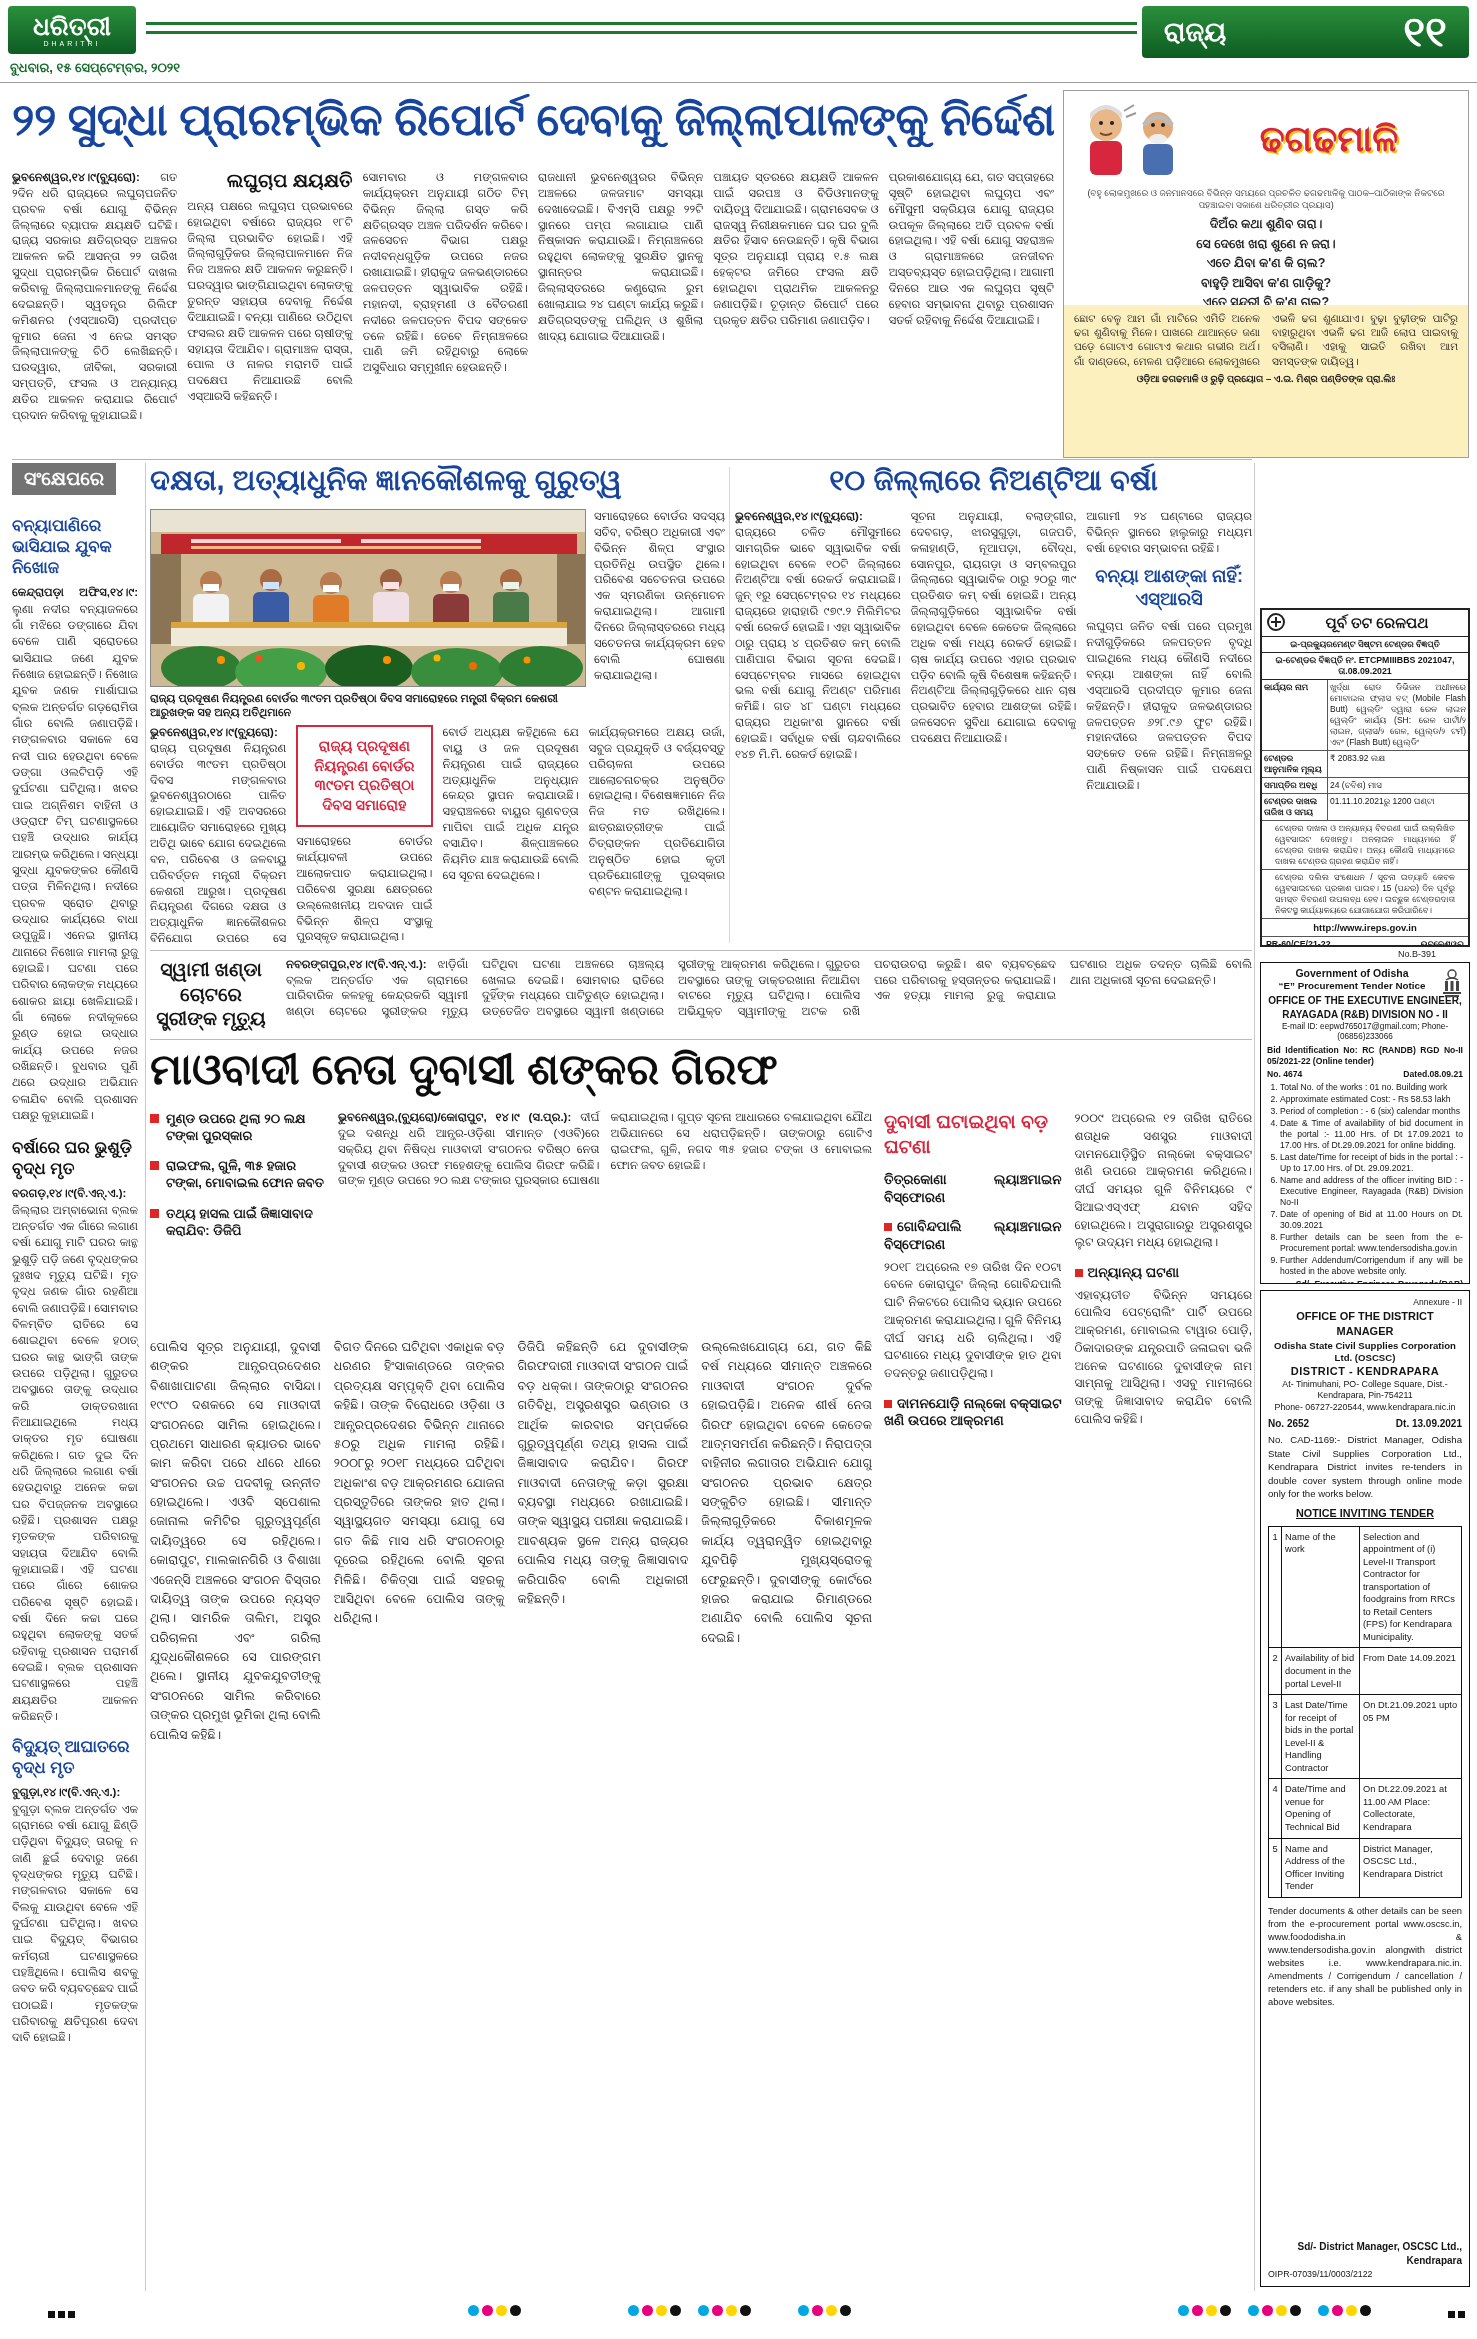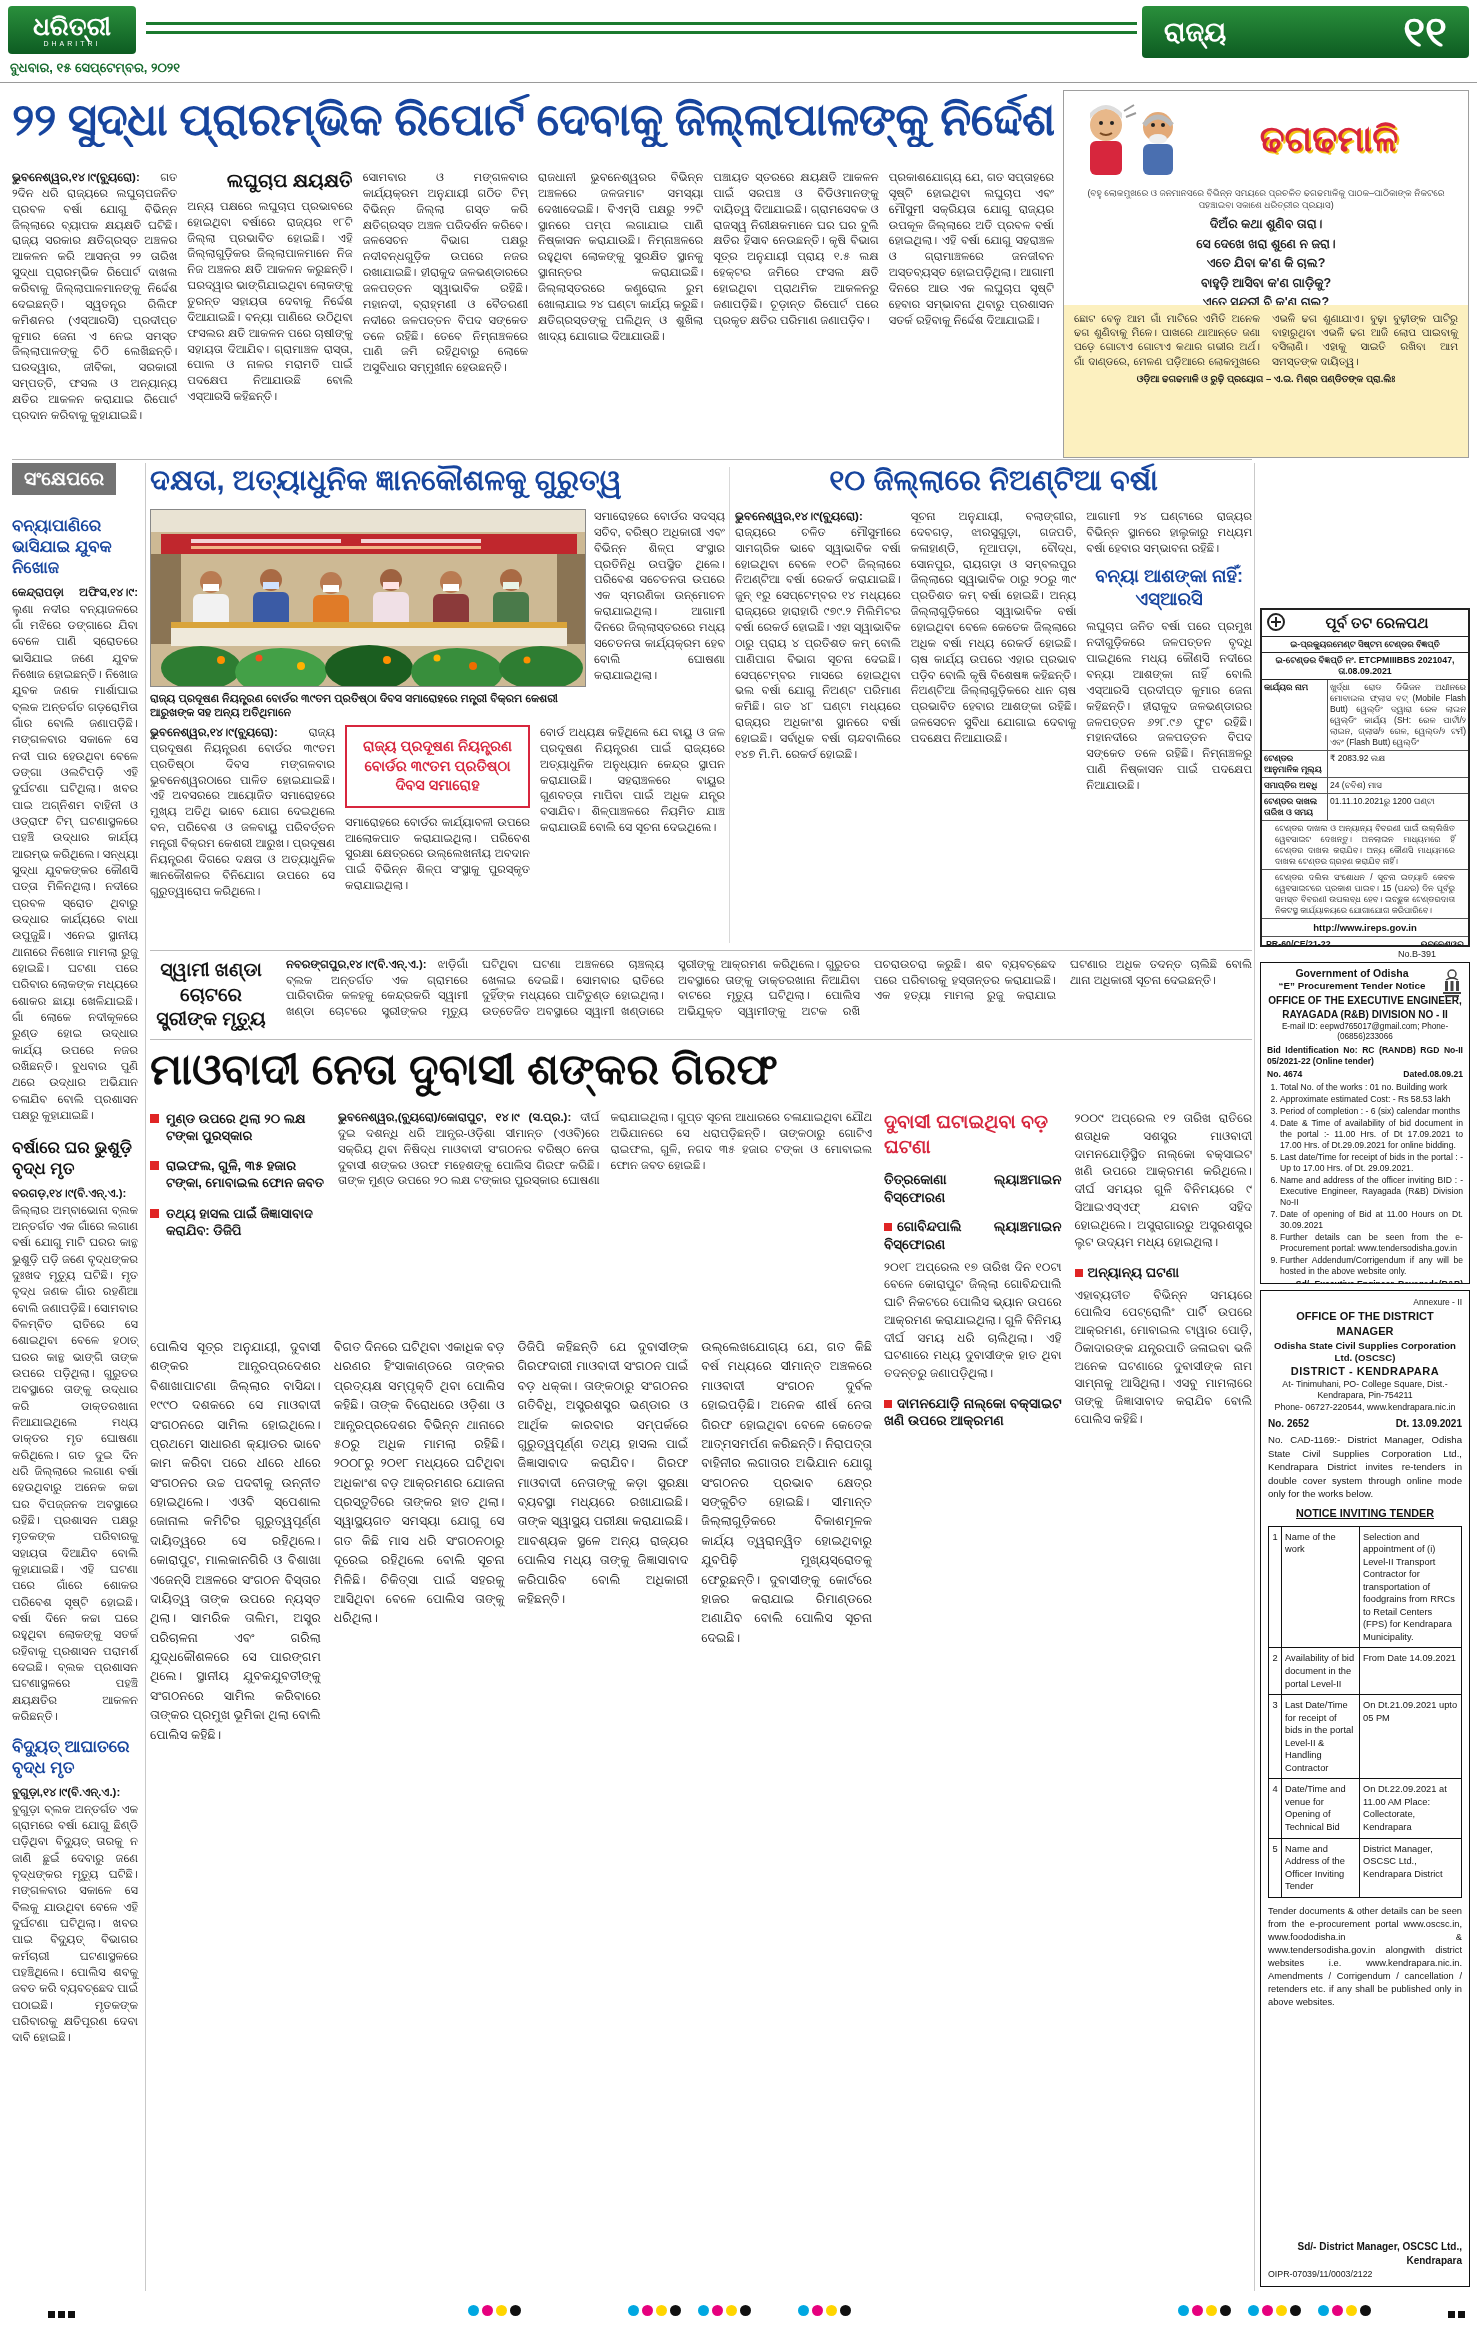--- a/index.html
+++ b/index.html
@@ -291,20 +291,21 @@
     <div class="skill-body">
       <div class="c odt">
         <span class="dl">ଭୁବନେଶ୍ୱର,୧୪।୯(ବ୍ୟୁରୋ):</span>
         <span>ରାଜ୍ୟ ପ୍ରଦୂଷଣ ନିୟନ୍ତ୍ରଣ ବୋର୍ଡର ୩୯ତମ ପ୍ରତିଷ୍ଠା ଦିବସ ମଙ୍ଗଳବାର ଭୁବନେଶ୍ୱରଠାରେ ପାଳିତ ହୋଇଯାଇଛି। ଏହି ଅବସରରେ ଆୟୋଜିତ ସମାରୋହରେ ମୁଖ୍ୟ ଅତିଥି ଭାବେ ଯୋଗ ଦେଇଥିଲେ ବନ, ପରିବେଶ ଓ ଜଳବାୟୁ ପରିବର୍ତ୍ତନ ମନ୍ତ୍ରୀ ବିକ୍ରମ କେଶରୀ ଆରୁଖ। ପ୍ରଦୂଷଣ ନିୟନ୍ତ୍ରଣ ଦିଗରେ ଦକ୍ଷତା ଓ ଅତ୍ୟାଧୁନିକ ଜ୍ଞାନକୌଶଳର ବିନିଯୋଗ ଉପରେ ସେ ଗୁରୁତ୍ୱାରୋପ କରିଥିଲେ।</span>
       </div>
       <div class="c odt">
         <div class="redbox">ରାଜ୍ୟ ପ୍ରଦୂଷଣ ନିୟନ୍ତ୍ରଣ ବୋର୍ଡର ୩୯ତମ ପ୍ରତିଷ୍ଠା ଦିବସ ସମାରୋହ</div>
         <span>ସମାରୋହରେ ବୋର୍ଡର କାର୍ଯ୍ୟାବଳୀ ଉପରେ ଆଲୋକପାତ କରାଯାଇଥିଲା। ପରିବେଶ ସୁରକ୍ଷା କ୍ଷେତ୍ରରେ ଉଲ୍ଲେଖନୀୟ ଅବଦାନ ପାଇଁ ବିଭିନ୍ନ ଶିଳ୍ପ ସଂସ୍ଥାକୁ ପୁରସ୍କୃତ କରାଯାଇଥିଲା।</span>
       </div>
       <div class="c odt">ବୋର୍ଡ ଅଧ୍ୟକ୍ଷ କହିଥିଲେ ଯେ ବାୟୁ ଓ ଜଳ ପ୍ରଦୂଷଣ ନିୟନ୍ତ୍ରଣ ପାଇଁ ରାଜ୍ୟରେ ଅତ୍ୟାଧୁନିକ ଅନୁଧ୍ୟାନ କେନ୍ଦ୍ର ସ୍ଥାପନ କରାଯାଉଛି। ସହରାଞ୍ଚଳରେ ବାୟୁର ଗୁଣବତ୍ତା ମାପିବା ପାଇଁ ଅଧିକ ଯନ୍ତ୍ର ବସାଯିବ। ଶିଳ୍ପାଞ୍ଚଳରେ ନିୟମିତ ଯାଞ୍ଚ କରାଯାଉଛି ବୋଲି ସେ ସୂଚନା ଦେଇଥିଲେ।</div>
+      <div class="c odt">କାର୍ଯ୍ୟକ୍ରମରେ ଅକ୍ଷୟ ଉର୍ଜା, ସବୁଜ ପ୍ରଯୁକ୍ତି ଓ ବର୍ଜ୍ୟବସ୍ତୁ ପରିଚାଳନା ଉପରେ ଆଲୋଚନାଚକ୍ର ଅନୁଷ୍ଠିତ ହୋଇଥିଲା। ବିଶେଷଜ୍ଞମାନେ ନିଜ ନିଜ ମତ ରଖିଥିଲେ। ଛାତ୍ରଛାତ୍ରୀଙ୍କ ପାଇଁ ଚିତ୍ରାଙ୍କନ ପ୍ରତିଯୋଗିତା ଅନୁଷ୍ଠିତ ହୋଇ କୃତୀ ପ୍ରତିଯୋଗୀଙ୍କୁ ପୁରସ୍କାର ବଣ୍ଟନ କରାଯାଇଥିଲା।</div>
     </div>
   </section>
 
   <section class="rain">
     <h2 class="rain-hl">୧୦ ଜିଲ୍ଲାରେ ନିଅଣ୍ଟିଆ ବର୍ଷା</h2>
     <div class="rain-cols">
       <div class="c odt">
         <span class="dl">ଭୁବନେଶ୍ୱର,୧୪।୯(ବ୍ୟୁରୋ):</span>
         <span>ରାଜ୍ୟରେ ଚଳିତ ମୌସୁମୀରେ ସାମଗ୍ରିକ ଭାବେ ସ୍ୱାଭାବିକ ବର୍ଷା ହୋଇଥିବା ବେଳେ ୧୦ଟି ଜିଲ୍ଲାରେ ନିଅଣ୍ଟିଆ ବର୍ଷା ରେକର୍ଡ କରାଯାଇଛି। ଜୁନ୍ ୧ରୁ ସେପ୍ଟେମ୍ବର ୧୪ ମଧ୍ୟରେ ରାଜ୍ୟରେ ହାରାହାରି ୯୭୯.୨ ମିଲିମିଟର ବର୍ଷା ରେକର୍ଡ ହୋଇଛି। ଏହା ସ୍ୱାଭାବିକ ଠାରୁ ପ୍ରାୟ ୪ ପ୍ରତିଶତ କମ୍ ବୋଲି ପାଣିପାଗ ବିଭାଗ ସୂଚନା ଦେଇଛି। ସେପ୍ଟେମ୍ବର ମାସରେ ହୋଇଥିବା ଭଲ ବର୍ଷା ଯୋଗୁ ନିଅଣ୍ଟ ପରିମାଣ କମିଛି। ଗତ ୪୮ ଘଣ୍ଟା ମଧ୍ୟରେ ରାଜ୍ୟର ଅଧିକାଂଶ ସ୍ଥାନରେ ବର୍ଷା ହୋଇଛି। ସର୍ବାଧିକ ବର୍ଷା ଚାନ୍ଦବାଲିରେ ୧୪୭ ମି.ମି. ରେକର୍ଡ ହୋଇଛି।</span>
       </div>

